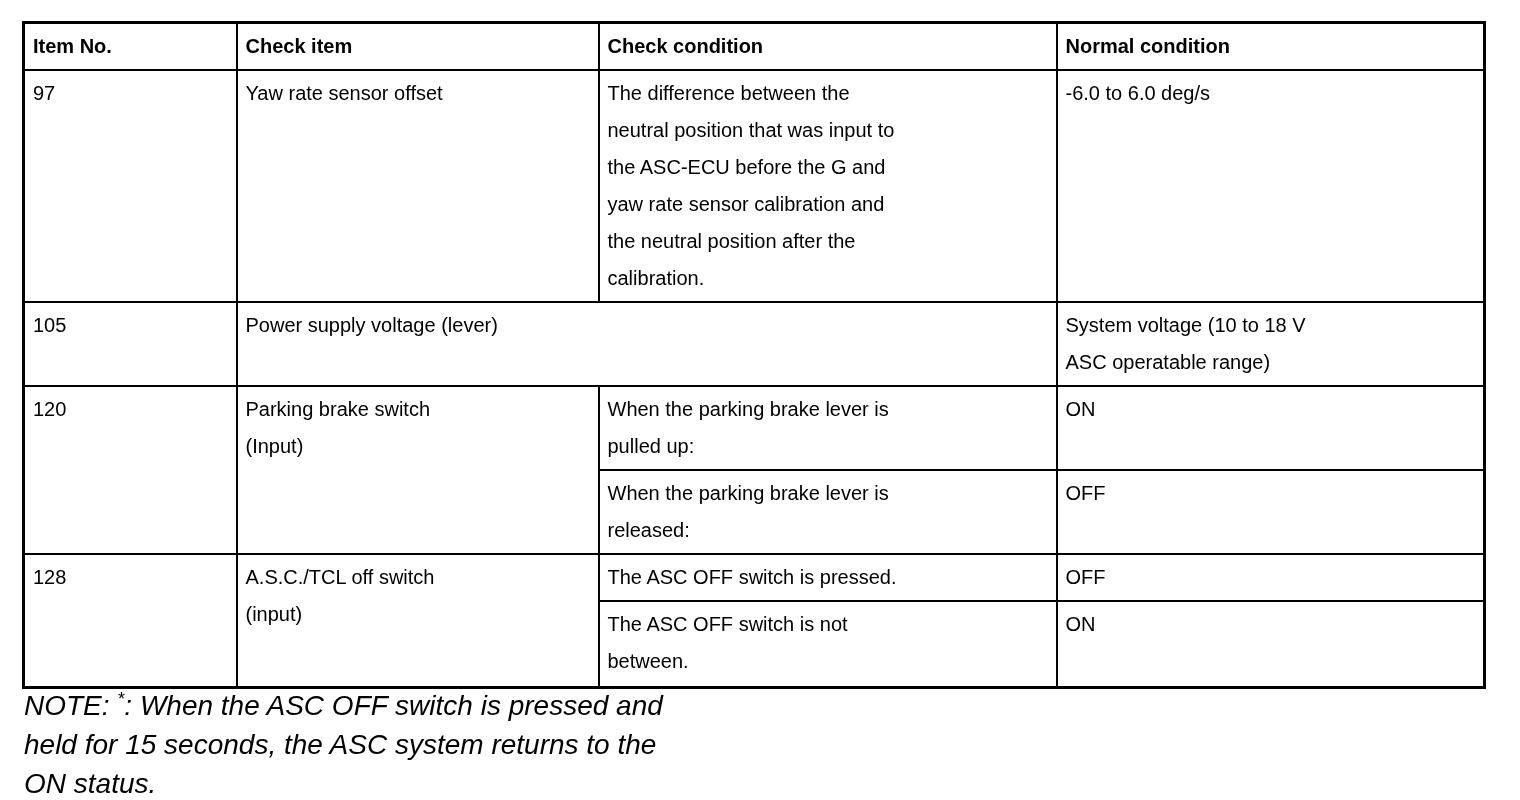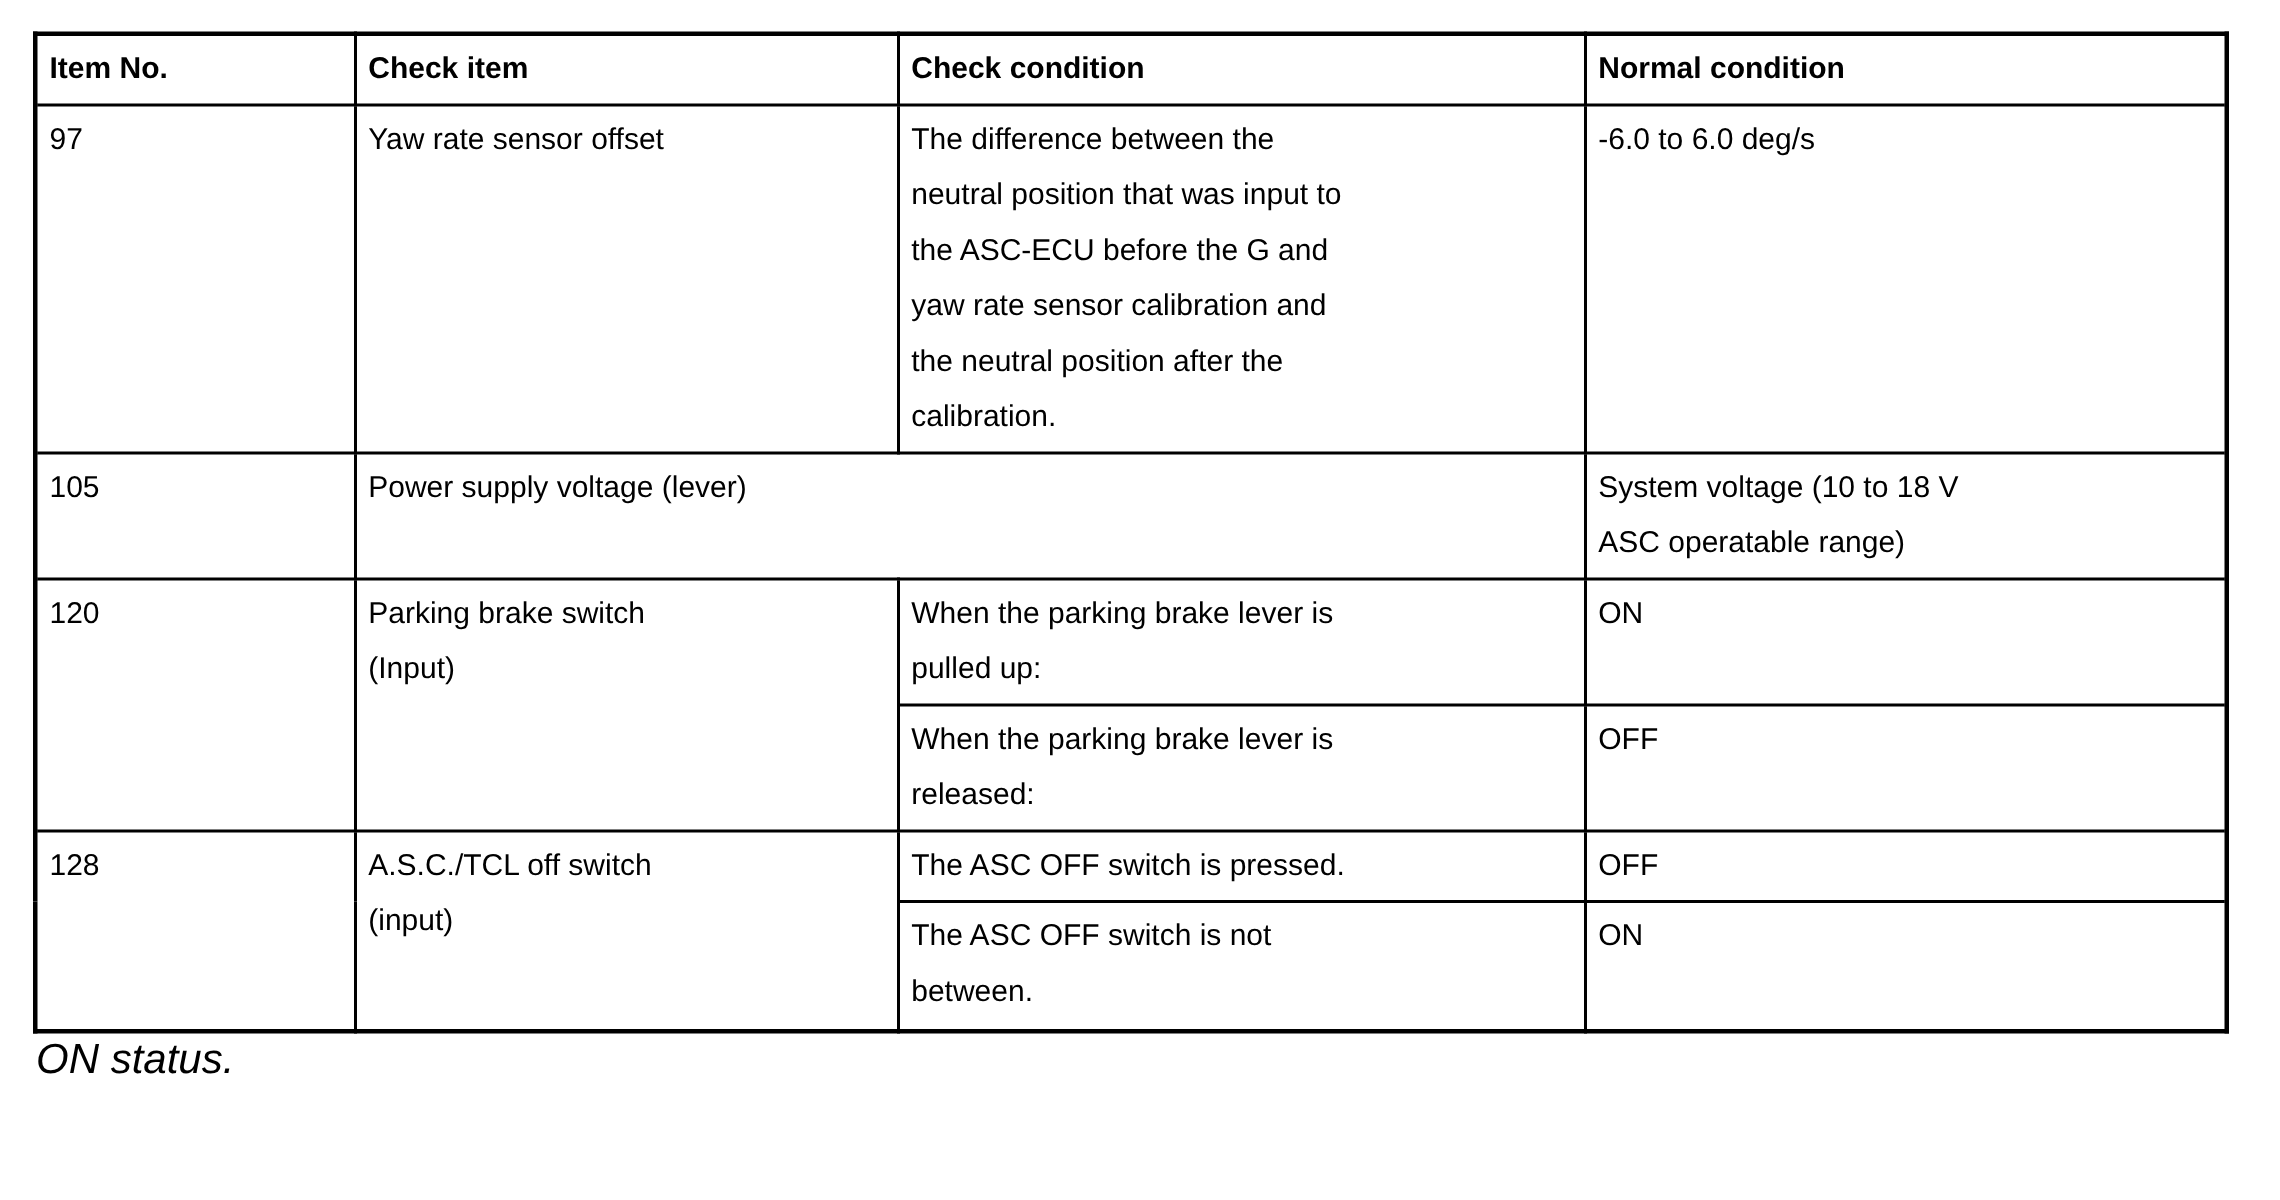--- a/index.html
+++ b/index.html
@@ -124,16 +124,18 @@
       </tr>
       <tr class="r128b">
         <td>The ASC OFF switch is not
 between.</td>
         <td>ON</td>
       </tr>
     </tbody>
   </table>
 
   <div class="note">
+    <div><span>NOTE: </span><sup>*</sup><span>: When the ASC OFF switch is pressed and</span></div>
+    <div>held for 15 seconds, the ASC system returns to the</div>
     <div>ON status.</div>
   </div>
 
 </div>
 
 </body></html>

